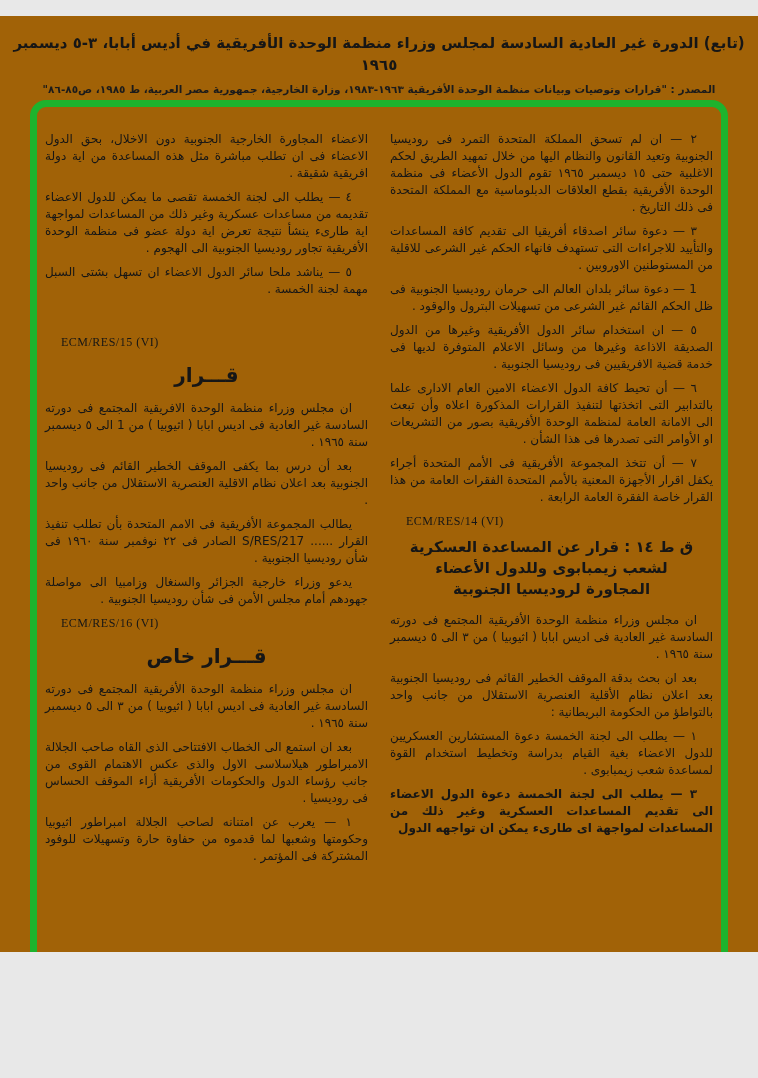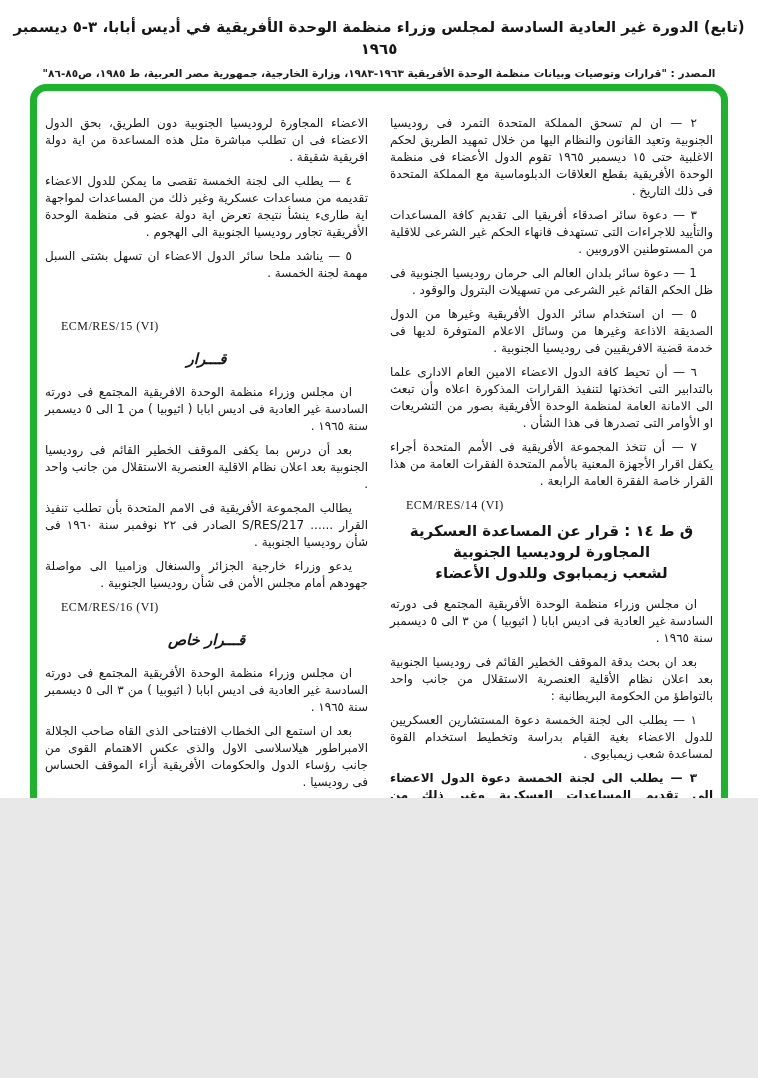--- a/index.html
+++ b/index.html
@@ -1,23 +1,23 @@
 <!DOCTYPE html>
 <html lang="ar" dir="rtl"><head>
 <meta charset="utf-8">
 <style>
   html,body{margin:0;padding:0;background:#e8e8e8;}
   .page{
     position:relative;
-    width:758px;height:798px;
-    background:#ffffff;
+    width:758px;height:936px;
+    background:#a16207;
     font-family:"DejaVu Sans",sans-serif;
     color:#161616;
     overflow:hidden;
-    margin:0 auto;
+    margin:16px auto;
   }
   
   .header{
     position:absolute;top:16px;right:0;left:0;
     text-align:center;direction:rtl;
   }
   .header .title{
     font-size:15px;font-weight:bold;line-height:22px;
     letter-spacing:0.2px;
   }
@@ -54,21 +54,21 @@
     font-family:"Liberation Serif",serif;
     font-size:13px;letter-spacing:0.5px;
     margin:22px 0 10px 0;text-indent:0;
   }
   .ref.big-gap{margin-top:36px;}
   .res-heading{
     text-align:center;font-weight:bold;
     font-size:15px;line-height:21px;
     margin:6px 0 12px 0;text-indent:0 !important;
   }
-  .res-heading.single{font-size:15px;margin:14px 0 14px 0;letter-spacing:1px;font-style:italic;}
+  .res-heading.single{font-size:20px;margin:14px 0 14px 0;letter-spacing:1px;}
   .heading-line{display:block;text-indent:0;}
   
   .end-rule{
     position:absolute;left:313px;top:1001px;
     width:226px;height:2px;background:#1a1a1a;
     transform:rotate(-0.7deg);
   }
   .page-number{
     position:absolute;left:0;right:0;top:1051px;
     text-align:center;font-size:13px;font-weight:bold;
@@ -91,31 +91,31 @@
     <div class="col">
       <p>٢ — ان لم تسحق المملكة المتحدة التمرد فى روديسيا الجنوبية وتعيد القانون والنظام اليها من خلال تمهيد الطريق لحكم الاغلبية حتى ١٥ ديسمبر ١٩٦٥ تقوم الدول الأعضاء فى منظمة الوحدة الأفريقية بقطع العلاقات الدبلوماسية مع المملكة المتحدة فى ذلك التاريخ .</p>
       <p>٣ — دعوة سائر اصدقاء أفريقيا الى تقديم كافة المساعدات والتأييد للاجراءات التى تستهدف فانهاء الحكم غير الشرعى للاقلية من المستوطنين الاوروبين .</p>
       <p>1 — دعوة سائر بلدان العالم الى حرمان روديسيا الجنوبية فى ظل الحكم القائم غير الشرعى من تسهيلات البترول والوقود .</p>
       <p>٥ — ان استخدام سائر الدول الأفريقية وغيرها من الدول الصديقة الاذاعة وغيرها من وسائل الاعلام المتوفرة لديها فى خدمة قضية الافريقيين فى روديسيا الجنوبية .</p>
       <p>٦ — أن تحيط كافة الدول الاعضاء الامين العام الادارى علما بالتدابير التى اتخذتها لتنفيذ القرارات المذكورة اعلاه وأن تبعث الى الامانة العامة لمنظمة الوحدة الأفريقية بصور من التشريعات او الأوامر التى تصدرها فى هذا الشأن .</p>
       <p>٧ — أن تتخذ المجموعة الأفريقية فى الأمم المتحدة أجراء يكفل اقرار الأجهزة المعنية بالأمم المتحدة الفقرات العامة من هذا القرار خاصة الفقرة العامة الرابعة .</p>
       <p class="ref">ECM/RES/14 (VI)</p>
       <div class="res-heading">
         <span class="heading-line">ق ط ١٤ : قرار عن المساعدة العسكرية</span>
+        <span class="heading-line">لشعب زيمبابوى وللدول الأعضاء</span>
         <span class="heading-line">المجاورة لروديسيا الجنوبية</span>
-        <span class="heading-line">لشعب زيمبابوى وللدول الأعضاء</span>
       </div>
       <p>ان مجلس وزراء منظمة الوحدة الأفريقية المجتمع فى دورته السادسة غير العادية فى اديس ابابا ( اثيوبيا ) من ٣ الى ٥ ديسمبر سنة ١٩٦٥ .</p>
       <p>بعد ان بحث بدقة الموقف الخطير القائم فى روديسيا الجنوبية بعد اعلان نظام الأقلية العنصرية الاستقلال من جانب واحد بالتواطؤ من الحكومة البريطانية :</p>
       <p>١ — يطلب الى لجنة الخمسة دعوة المستشارين العسكريين للدول الاعضاء بغية القيام بدراسة وتخطيط استخدام القوة لمساعدة شعب زيمبابوى .</p>
       <p class="bold">٣ — يطلب الى لجنة الخمسة دعوة الدول الاعضاء الى تقديم المساعدات العسكرية وغير ذلك من المساعدات لمواجهة اى طارىء يمكن ان تواجهه الدول</p>
     </div>
 
     <div class="col">
-      <p style="text-indent:0;">الاعضاء المجاورة لروديسيا الجنوبية دون الطريق، بحق الدول الاعضاء فى ان تطلب مباشرة مثل هذه المساعدة من اية دولة افريقية شقيقة .</p>
+      <p style="text-indent:0;">الاعضاء المجاورة الخارجية الجنوبية دون الاخلال، بحق الدول الاعضاء فى ان تطلب مباشرة مثل هذه المساعدة من اية دولة افريقية شقيقة .</p>
       <p>٤ — يطلب الى لجنة الخمسة تقصى ما يمكن للدول الاعضاء تقديمه من مساعدات عسكرية وغير ذلك من المساعدات لمواجهة اية طارىء ينشأ نتيجة تعرض اية دولة عضو فى منظمة الوحدة الأفريقية تجاور روديسيا الجنوبية الى الهجوم .</p>
       <p>٥ — يناشد ملحا سائر الدول الاعضاء ان تسهل بشتى السبل مهمة لجنة الخمسة .</p>
       <p class="ref big-gap">ECM/RES/15 (VI)</p>
       <div class="res-heading single">قـــرار</div>
       <p>ان مجلس وزراء منظمة الوحدة الافريقية المجتمع فى دورته السادسة غير العادية فى اديس ابابا ( اثيوبيا ) من 1 الى ٥ ديسمبر سنة ١٩٦٥ .</p>
       <p>بعد أن درس بما يكفى الموقف الخطير القائم فى روديسيا الجنوبية بعد اعلان نظام الاقلية العنصرية الاستقلال من جانب واحد .</p>
       <p>يطالب المجموعة الأفريقية فى الامم المتحدة بأن تطلب تنفيذ القرار ...... S/RES/217 الصادر فى ٢٢ نوفمبر سنة ١٩٦٠ فى شأن روديسيا الجنوبية .</p>
       <p>يدعو وزراء خارجية الجزائر والسنغال وزامبيا الى مواصلة جهودهم أمام مجلس الأمن فى شأن روديسيا الجنوبية .</p>
       <p class="ref">ECM/RES/16 (VI)</p>
       <div class="res-heading single">قـــرار خاص</div>

